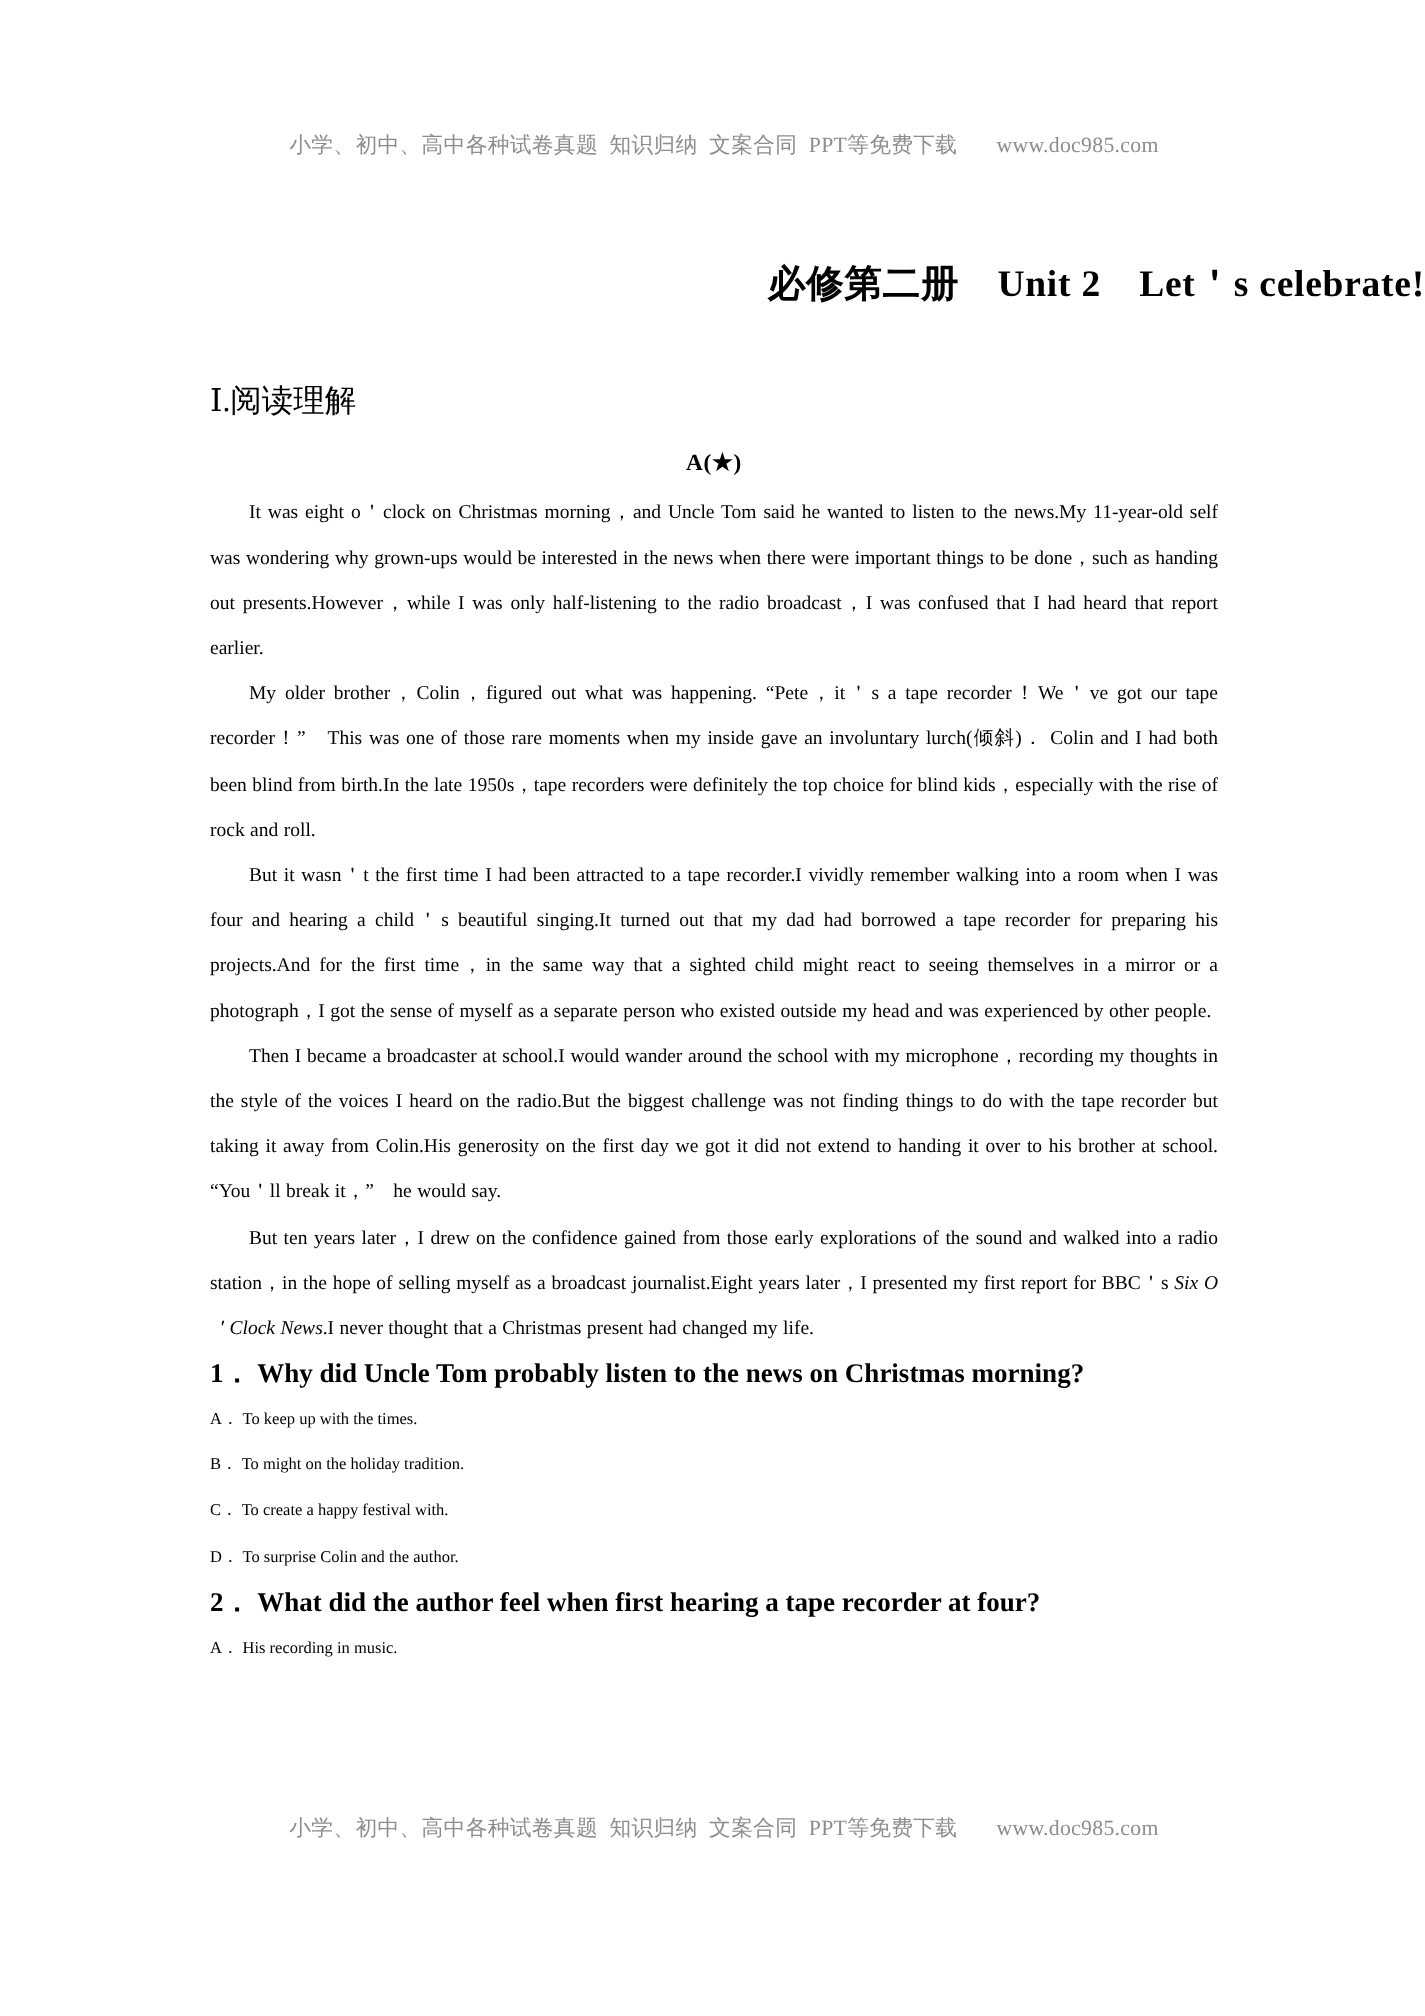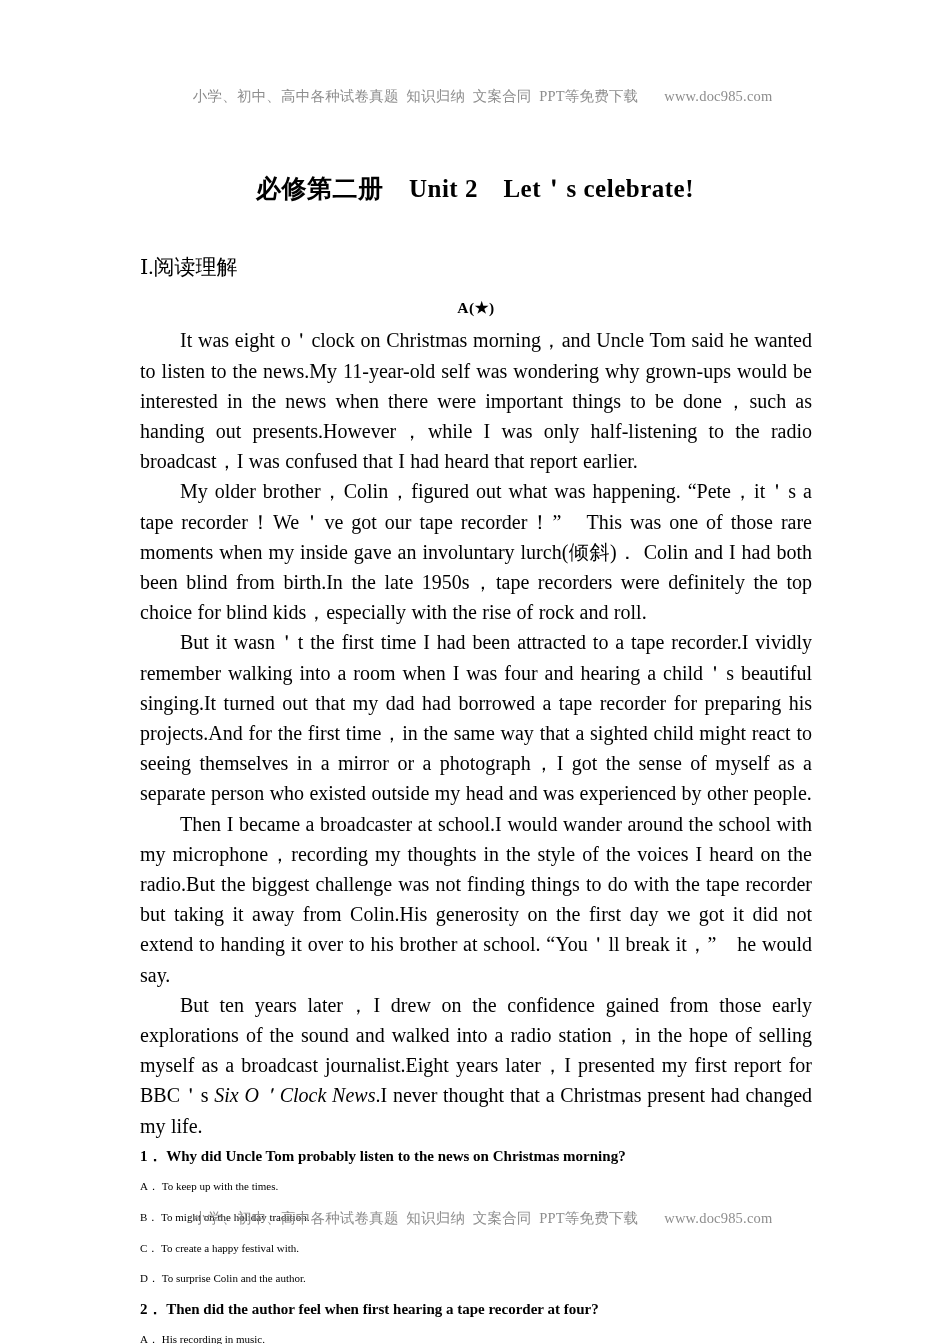--- a/index.html
+++ b/index.html
@@ -32,21 +32,21 @@
   .watermark-top { top: 70px; }
   .watermark-bottom { top: 1192px; }
   .wm-url { margin-left: 26px; }
 
   
   .doc-title {
     position: absolute;
     top: 172px;
     left: 0;
     width: 950px;
-    text-align: center;
+    text-align: right;
     font-size: 25px;
     font-weight: bold;
     letter-spacing: 0.5px;
     white-space: pre;
   }
 
   
   .content {
     position: absolute;
     top: 254px;
@@ -63,31 +63,31 @@
   .passage-label {
     text-align: center;
     font-weight: bold;
     font-size: 15.5px;
     margin: 0 0 8px 0;
     letter-spacing: 0.5px;
   }
 
   p.para {
     margin: 0;
-    font-size: 20px;
+    font-size: 13px;
     line-height: 30.2px;
     text-align: justify;
     text-align-last: left;
     text-indent: 2em;
     word-spacing: 0.4px;
   }
 
   .q-item {
     margin: 0;
-    font-size: 15px;
+    font-size: 18px;
     line-height: 30.6px;
     font-weight: bold;
   }
   .opt-item {
     margin: 0;
     font-size: 11px;
     line-height: 30.6px;
     font-weight: normal;
   }
   .q-num, .opt-letter {
@@ -121,21 +121,21 @@
 
     <p class="para"><span>But ten years later，I drew on the confidence gained from those early explorations of the sound and walked into a radio station，in the hope of selling myself as a broadcast journalist.Eight years later，I presented my first report for BBC＇s </span><i class="title-italic">Six O＇Clock News</i><span>.I never thought that a Christmas present had changed my life.</span></p>
 
     <p class="q-item"><span class="q-num">1．</span>&nbsp;<span>Why did Uncle Tom probably listen to the news on Christmas morning?</span></p>
 
     <p class="opt-item"><span class="opt-letter">A．</span>&nbsp;<span>To keep up with the times.</span></p>
     <p class="opt-item"><span class="opt-letter">B．</span>&nbsp;<span>To might on the holiday tradition.</span></p>
     <p class="opt-item"><span class="opt-letter">C．</span>&nbsp;<span>To create a happy festival with.</span></p>
     <p class="opt-item"><span class="opt-letter">D．</span>&nbsp;<span>To surprise Colin and the author.</span></p>
 
-    <p class="q-item"><span class="q-num">2．</span>&nbsp;<span>Then did the author feel when first hearing a tape recorder at four?</span></p>
+    <p class="q-item"><span class="q-num">2．</span>&nbsp;<span>What did the author feel when first hearing a tape recorder at four?</span></p>
 
     <p class="opt-item"><span class="opt-letter">A．</span>&nbsp;<span>His recording in music.</span></p>
 
   </div>
 
   <div class="watermark watermark-bottom">
     <span>小学、初中、高中各种试卷真题  知识归纳  文案合同  PPT等免费下载</span><span class="wm-url">www.doc985.com</span>
   </div>
 
 </div>

